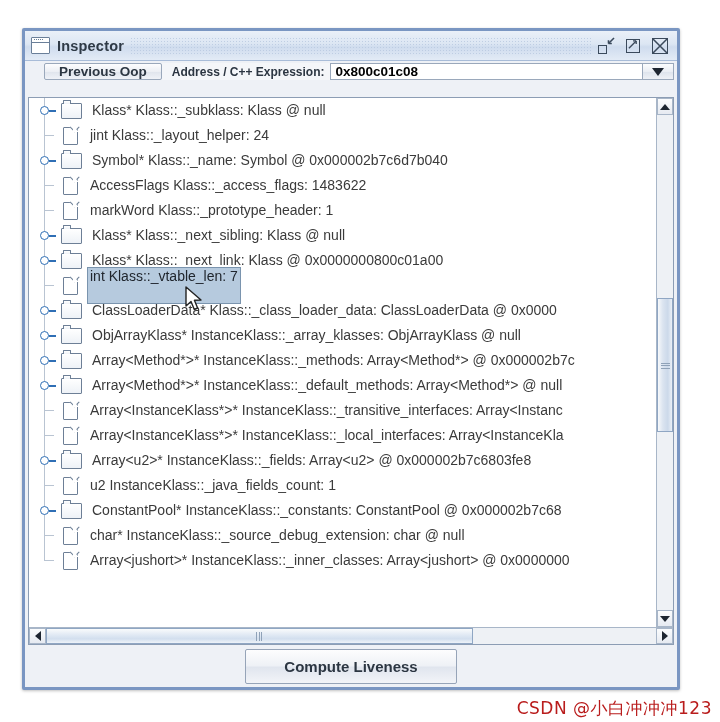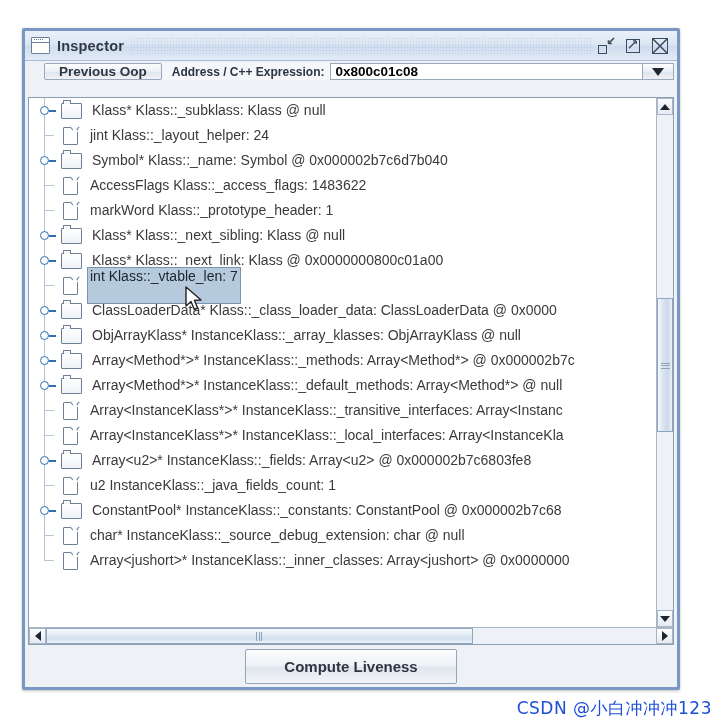--- a/index.html
+++ b/index.html
@@ -474,21 +474,21 @@
     cursor: default;
     white-space: nowrap;
   }
 
   
   .watermark {
     position: absolute;
     right: 8px;
     bottom: 2px;
     font-size: 17px;
-    color: #1d4ed8;
+    color: #b91c1c;
     font-family: "DejaVu Sans", sans-serif;
     white-space: nowrap;
     letter-spacing: 0.5px;
   }
 </style>
 </head>
 <body>
 
 <div id="root">
 

